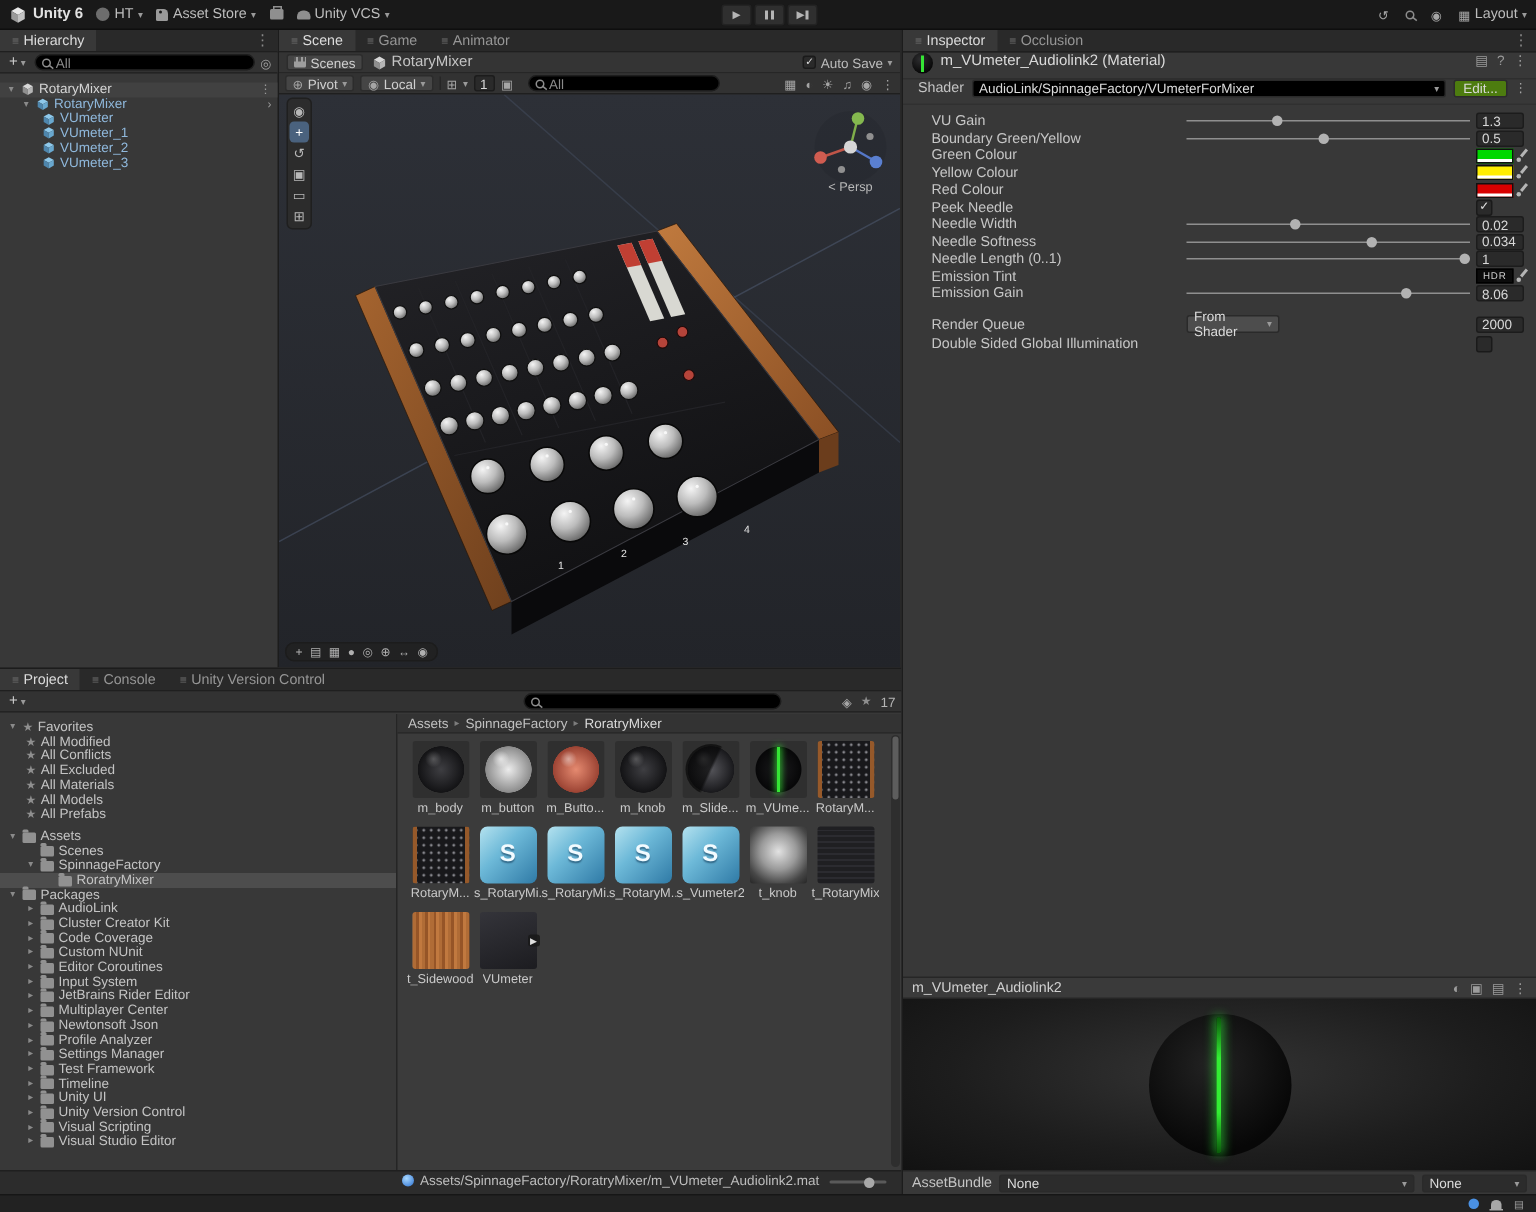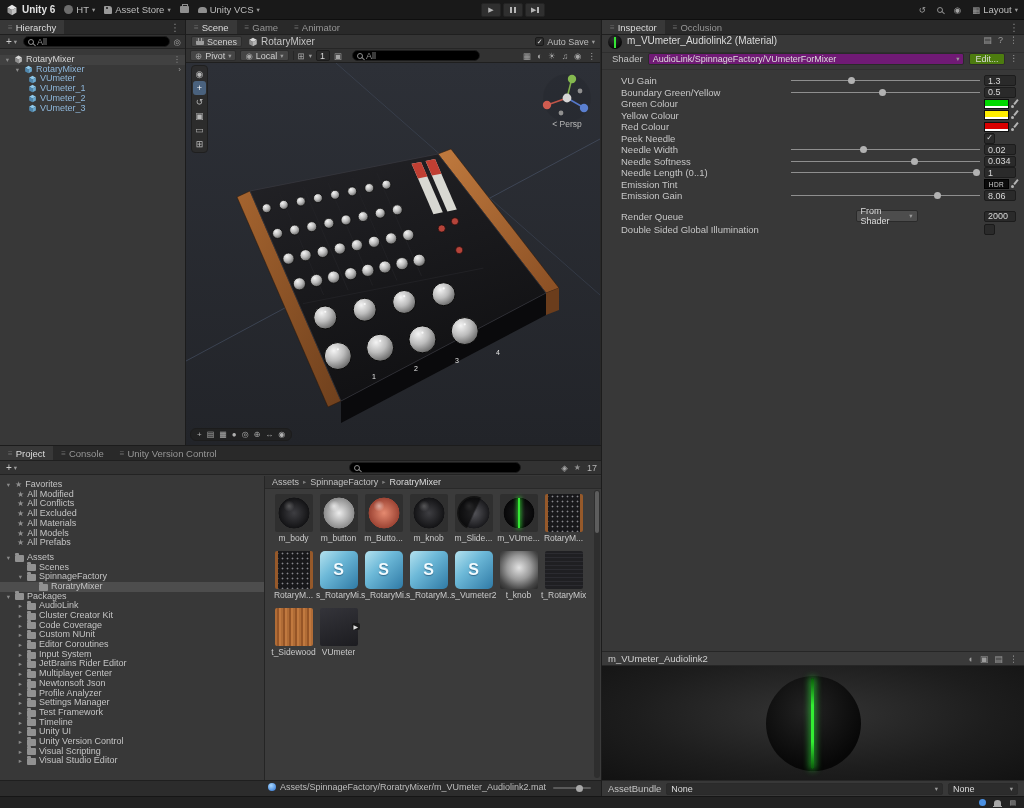--- a/index.html
+++ b/index.html
@@ -113,21 +113,21 @@
   .sizeslider i{position:absolute;left:60%;top:-2.5px;width:7px;height:7px;border-radius:50%;background:#a8a8a8}
 
   
   .mat-header{height:18px;display:flex;gap:5px;padding:0 6px;border-bottom:1px solid #2e2e2e}
   .maticon{width:14px;height:14px;border-radius:50%;background:radial-gradient(circle at 40% 32%,#2e2e30,#050505 78%);position:relative;flex:none}
   .maticon::after{content:"";position:absolute;left:6px;top:1.5px;bottom:1.5px;width:1.5px;background:#35e535}
   .mat-title{color:#dadada;font-size:10px}
   .hicons{margin-left:auto;display:flex;gap:6px;color:#9c9c9c;font-size:9px}
   .shaderrow{height:17px;display:flex;gap:5px;padding:0 6px 0 10px;border-bottom:1px solid #303030}
   .shaderrow .lbl{color:#c4c4c4;font-size:9.5px}
-  .shaderdd{flex:1;background:#701a75}
+  .shaderdd{flex:1;background:#000000}
   .editbtn{background:#4d7c0f;border:1px solid #2c2c2c;border-radius:2px;height:12px;display:flex;align-items:center;padding:0 5px;color:#dadada;font-size:9px}
   .props{padding-top:5px}
   .prow{display:flex;align-items:center;height:11.5px;padding:0 4px 0 19px;gap:2px;font-size:9.5px;color:#c6c6c6}
   .plabel{width:168px;flex:none;white-space:nowrap;overflow:hidden}
   .pmid{flex:1;display:flex;align-items:center;min-width:0}
   .pslider{flex:1;position:relative;height:9px;margin-right:2px}
   .pslider::before{content:"";position:absolute;left:0;right:0;top:4px;height:1px;background:#8f8f8f}
   .phandle{position:absolute;top:1px;width:7px;height:7px;border-radius:50%;background:#b2b2b2;margin-left:-3px}
   .vslot{width:36px;flex:none;display:flex;align-items:center;gap:2px}
   .vslot .nval{width:32px}
@@ -856,21 +856,21 @@
       <span class="plabel">Emission Gain</span>
       <div class="pslider">
           <span class="phandle" style="left:77%"></span>
         </div>
       <div class="vslot">
           <div class="nval">8.06</div>
         </div>
     </div>
     <div class="prow" style="margin-top:9px">
       <span class="plabel">Render Queue</span>
-      <div class="pmid" style="justify-content:center">
+      <div class="pmid" style="justify-content:flex-start">
           <div class="dd rqdd">
             <span>From Shader</span>
             <span class="caret">▾</span>
           </div>
         </div>
       <div class="vslot">
           <div class="nval">2000</div>
         </div>
     </div>
     <div class="prow" style="margin-top:2px">

